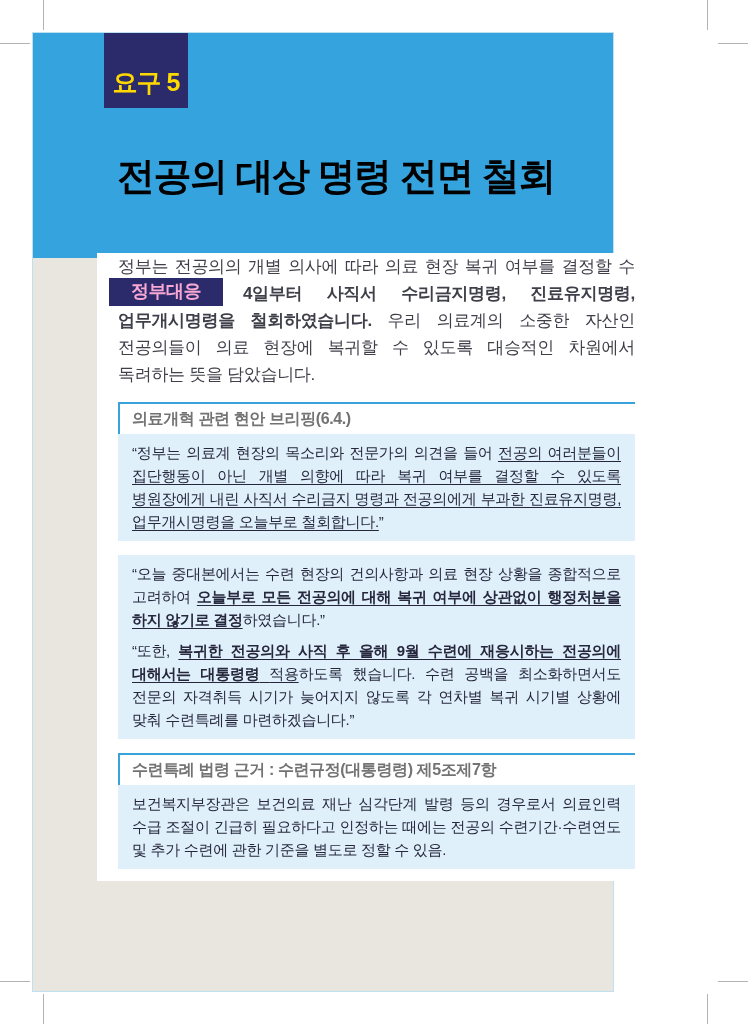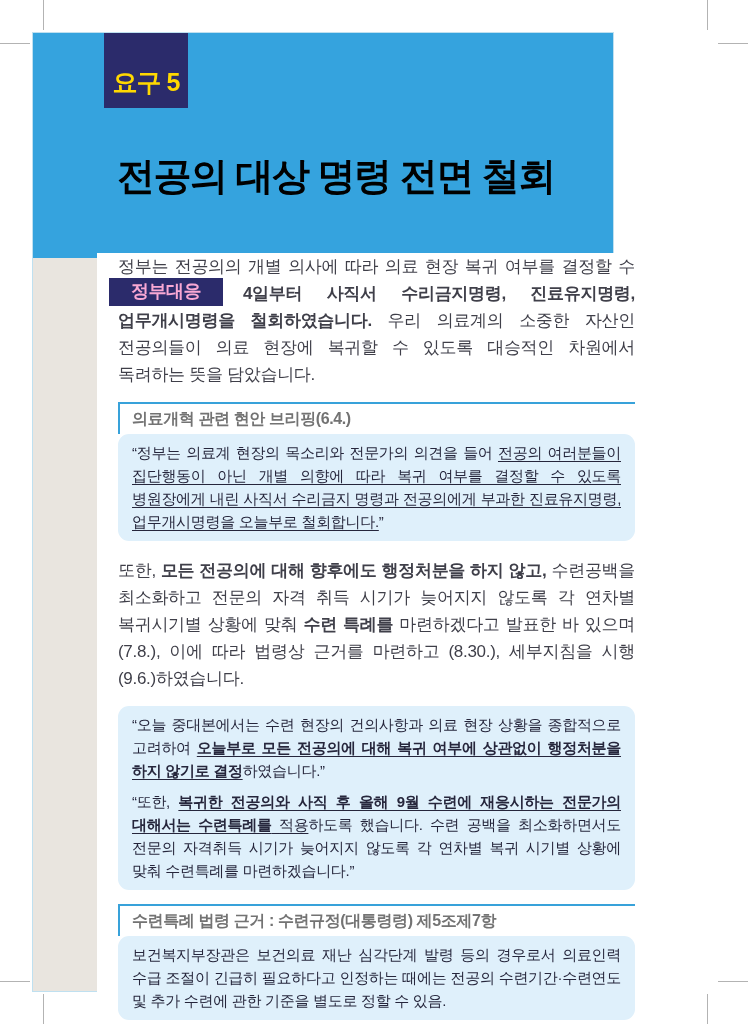--- a/index.html
+++ b/index.html
@@ -50,21 +50,21 @@
     margin:16px 0 0;font-size:17px;line-height:27px;color:#3f3f49;
     text-align:justify;word-break:keep-all;letter-spacing:-0.3px;
   }
   .body-para:first-child{margin-top:40px;}
   .box{margin-top:14px;}
   .box-heading{
     margin:0;border-top:2px solid #38a2da;border-left:2px solid #38a2da;
     padding:5px 0 5px 12px;color:#737373;font-size:16px;font-weight:bold;
     line-height:20px;letter-spacing:-0.4px;
   }
-  .box-quote{background:#dff0fb;padding:7px 14px 8px;border-radius:11px;}
+  .box-quote{background:#dff0fb;padding:7px 14px 8px;}
   .quote-para{
     margin:0;font-size:15px;line-height:23px;color:#26263c;
     text-align:justify;word-break:keep-all;letter-spacing:-0.3px;
   }
   .quote-para + .quote-para{margin-top:8px;}
   .b{font-weight:bold;}
   .u{text-decoration:underline;text-underline-offset:3px;text-decoration-thickness:1px;}
 </style>
 </head>
 <body>
@@ -96,26 +96,25 @@
 
         <p class="body-para"><span>정부는 전공의의 개별 의사에 따라 의료 현장 복귀 여부를 결정할 수 있도록 </span><span class="b">6월 4일부터 사직서 수리금지명령, 진료유지명령, 업무개시명령을 철회하였습니다.</span><span> 우리 의료계의 소중한 자산인 전공의들이 의료 현장에 복귀할 수 있도록 대승적인 차원에서 독려하는 뜻을 담았습니다.</span></p>
 
         <section class="box">
           <h2 class="box-heading">의료개혁 관련 현안 브리핑(6.4.)</h2>
           <div class="box-quote">
             <p class="quote-para"><span>“정부는 의료계 현장의 목소리와 전문가의 의견을 들어 </span><span class="u">전공의 여러분들이 집단행동이 아닌 개별 의향에 따라 복귀 여부를 결정할 수 있도록 병원장에게 내린 사직서 수리금지 명령과 전공의에게 부과한 진료유지명령, 업무개시명령을 오늘부로 철회합니다.</span><span>”</span></p>
           </div>
         </section>
 
-        <p class="body-para"><span>또한, </span><span class="b">모든 전공의에 대해 향후에도 행정처분을 하지 않고,</span><span> 수련공백을 최소화하고 전문의 자격 취득 시기가 늦어지지 않도록 각 연차별 복귀시기별 상황에 맞춰 </span><span class="b">수련 특례를</span><span> 마련하겠다고 발표한 바 있으며(7.8.), 이에 따라 법령상 근거를 마련하고 (8.30.), 세부지침을 시행(9.6.)하였습니다.</span></p>
 
         <section class="box">
           <div class="box-quote">
             <p class="quote-para"><span>“오늘 중대본에서는 수련 현장의 건의사항과 의료 현장 상황을 종합적으로 고려하여 </span><span class="b u">오늘부로 모든 전공의에 대해 복귀 여부에 상관없이 행정처분을 하지 않기로 결정</span><span>하였습니다.”</span></p>
-            <p class="quote-para"><span>“또한, </span><span class="b u">복귀한 전공의와 사직 후 올해 9월 수련에 재응시하는 전문가의 대해서는 수련특례를</span><span class="u"> </span><span class="u">적용</span><span>하도록 했습니다. 수련 공백을 최소화하면서도 전문의 자격취득 시기가 늦어지지 않도록 각 연차별 복귀 시기별 상황에 맞춰 수련특례를 마련하겠습니다.”</span></p>
+            <p class="quote-para"><span>“또한, </span><span class="b u">복귀한 전공의와 사직 후 올해 9월 수련에 재응시하는 전공의에 대해서는 대통령령</span><span class="u"> </span><span class="u">적용</span><span>하도록 했습니다. 수련 공백을 최소화하면서도 전문의 자격취득 시기가 늦어지지 않도록 각 연차별 복귀 시기별 상황에 맞춰 수련특례를 마련하겠습니다.”</span></p>
           </div>
         </section>
 
         <section class="box">
           <h2 class="box-heading">수련특례 법령 근거 : 수련규정(대통령령) 제5조제7항</h2>
           <div class="box-quote">
             <p class="quote-para"><span>보건복지부장관은 보건의료 재난 심각단계 발령 등의 경우로서 의료인력 수급 조절이 긴급히 필요하다고 인정하는 때에는 전공의 수련기간·수련연도 및 추가 수련에 관한 기준을 별도로 정할 수 있음.</span></p>
           </div>
         </section>
 

